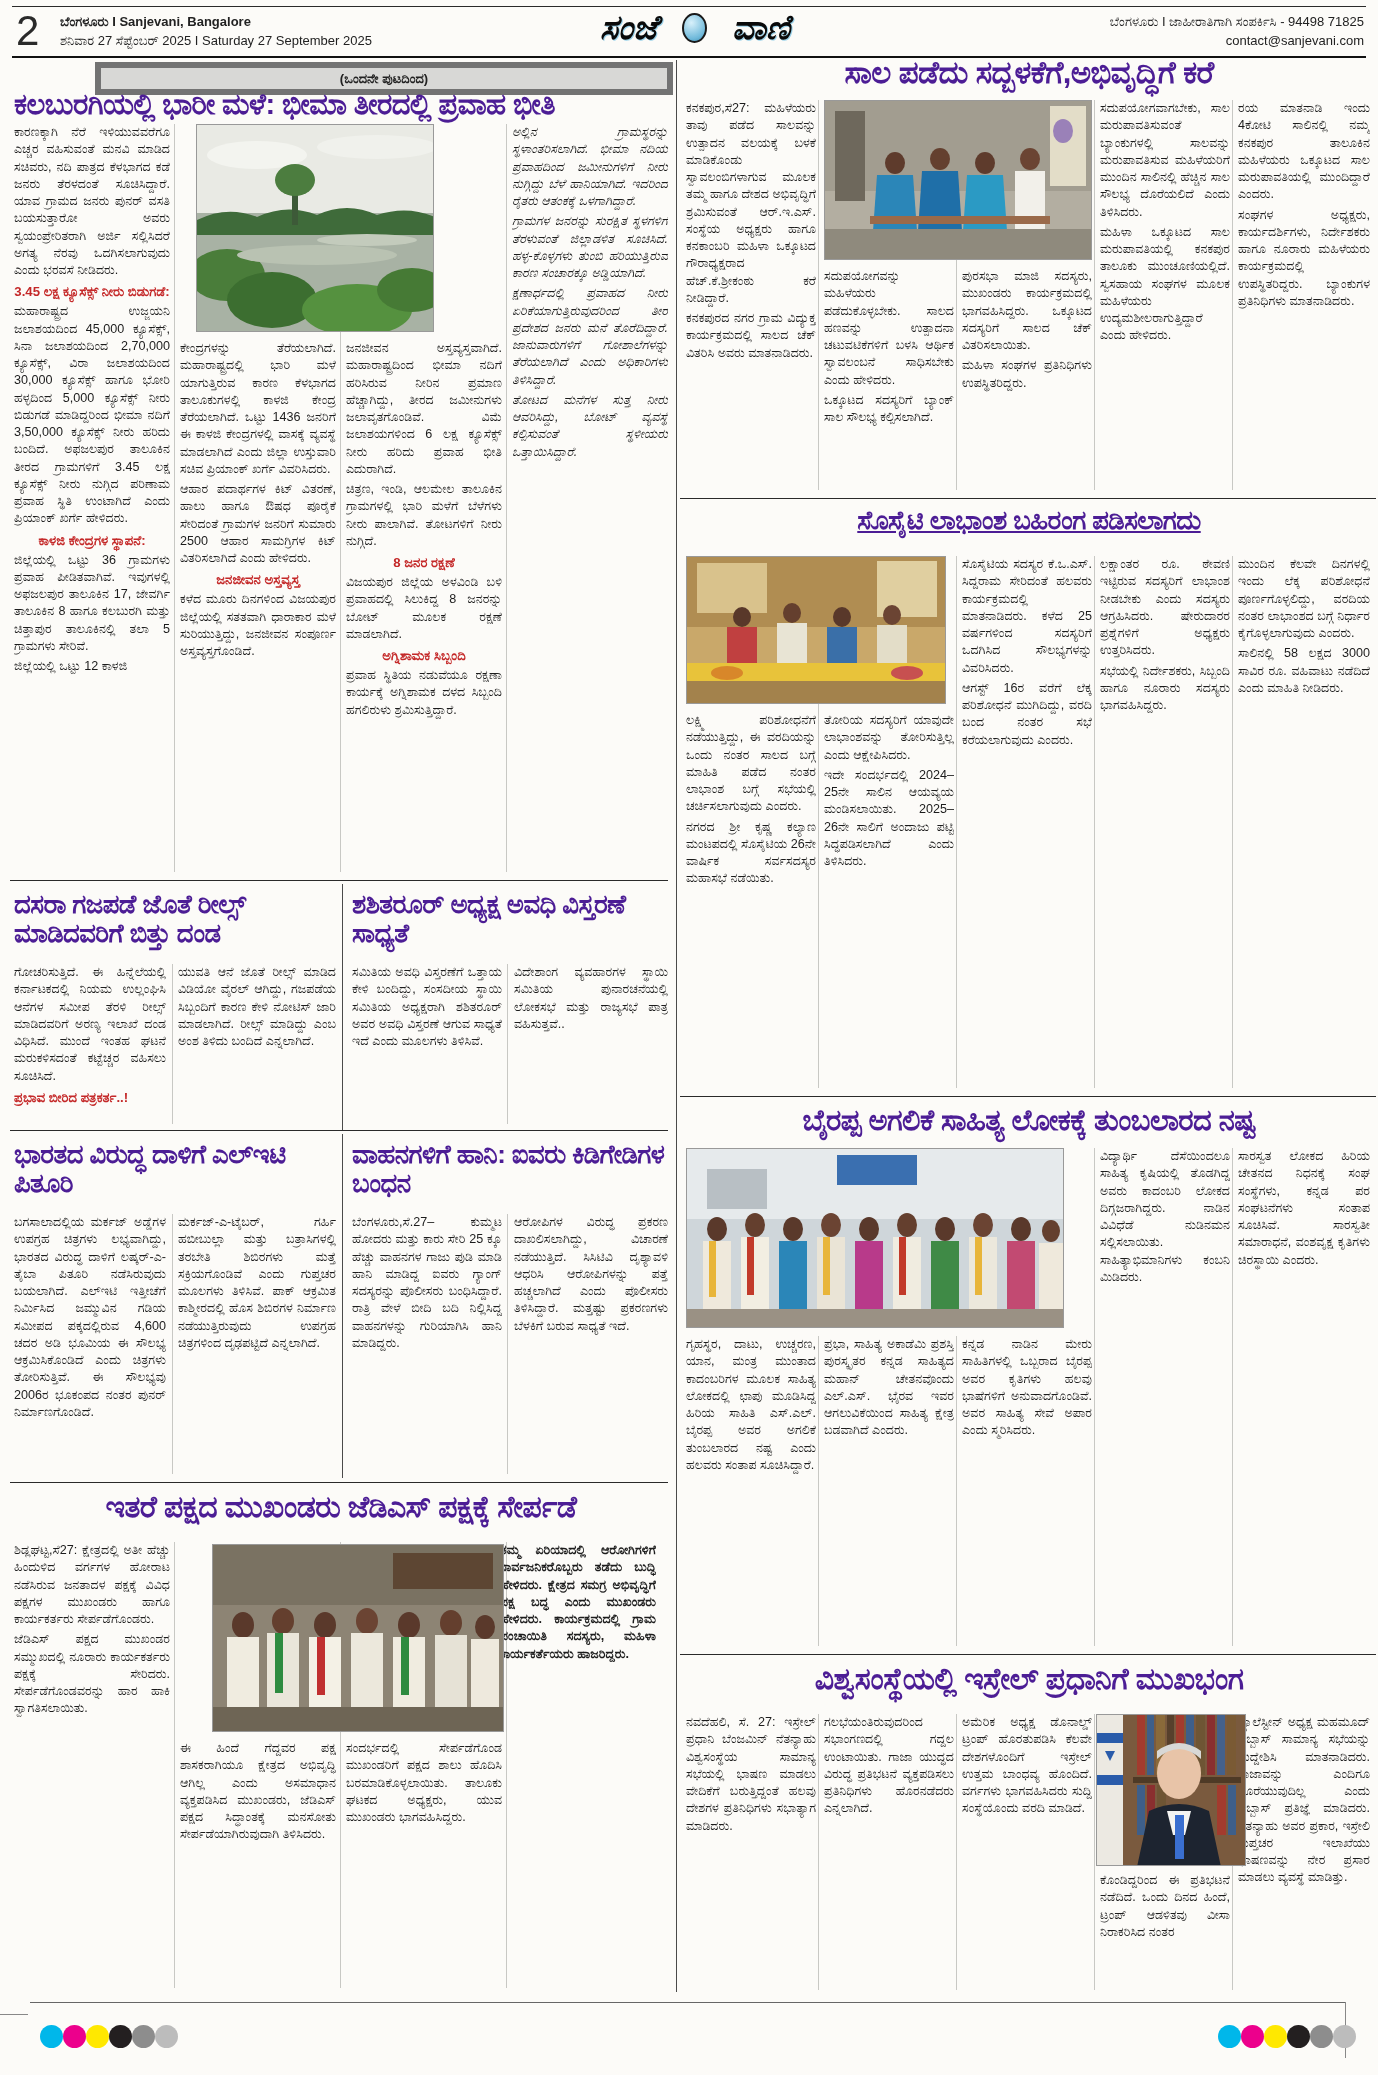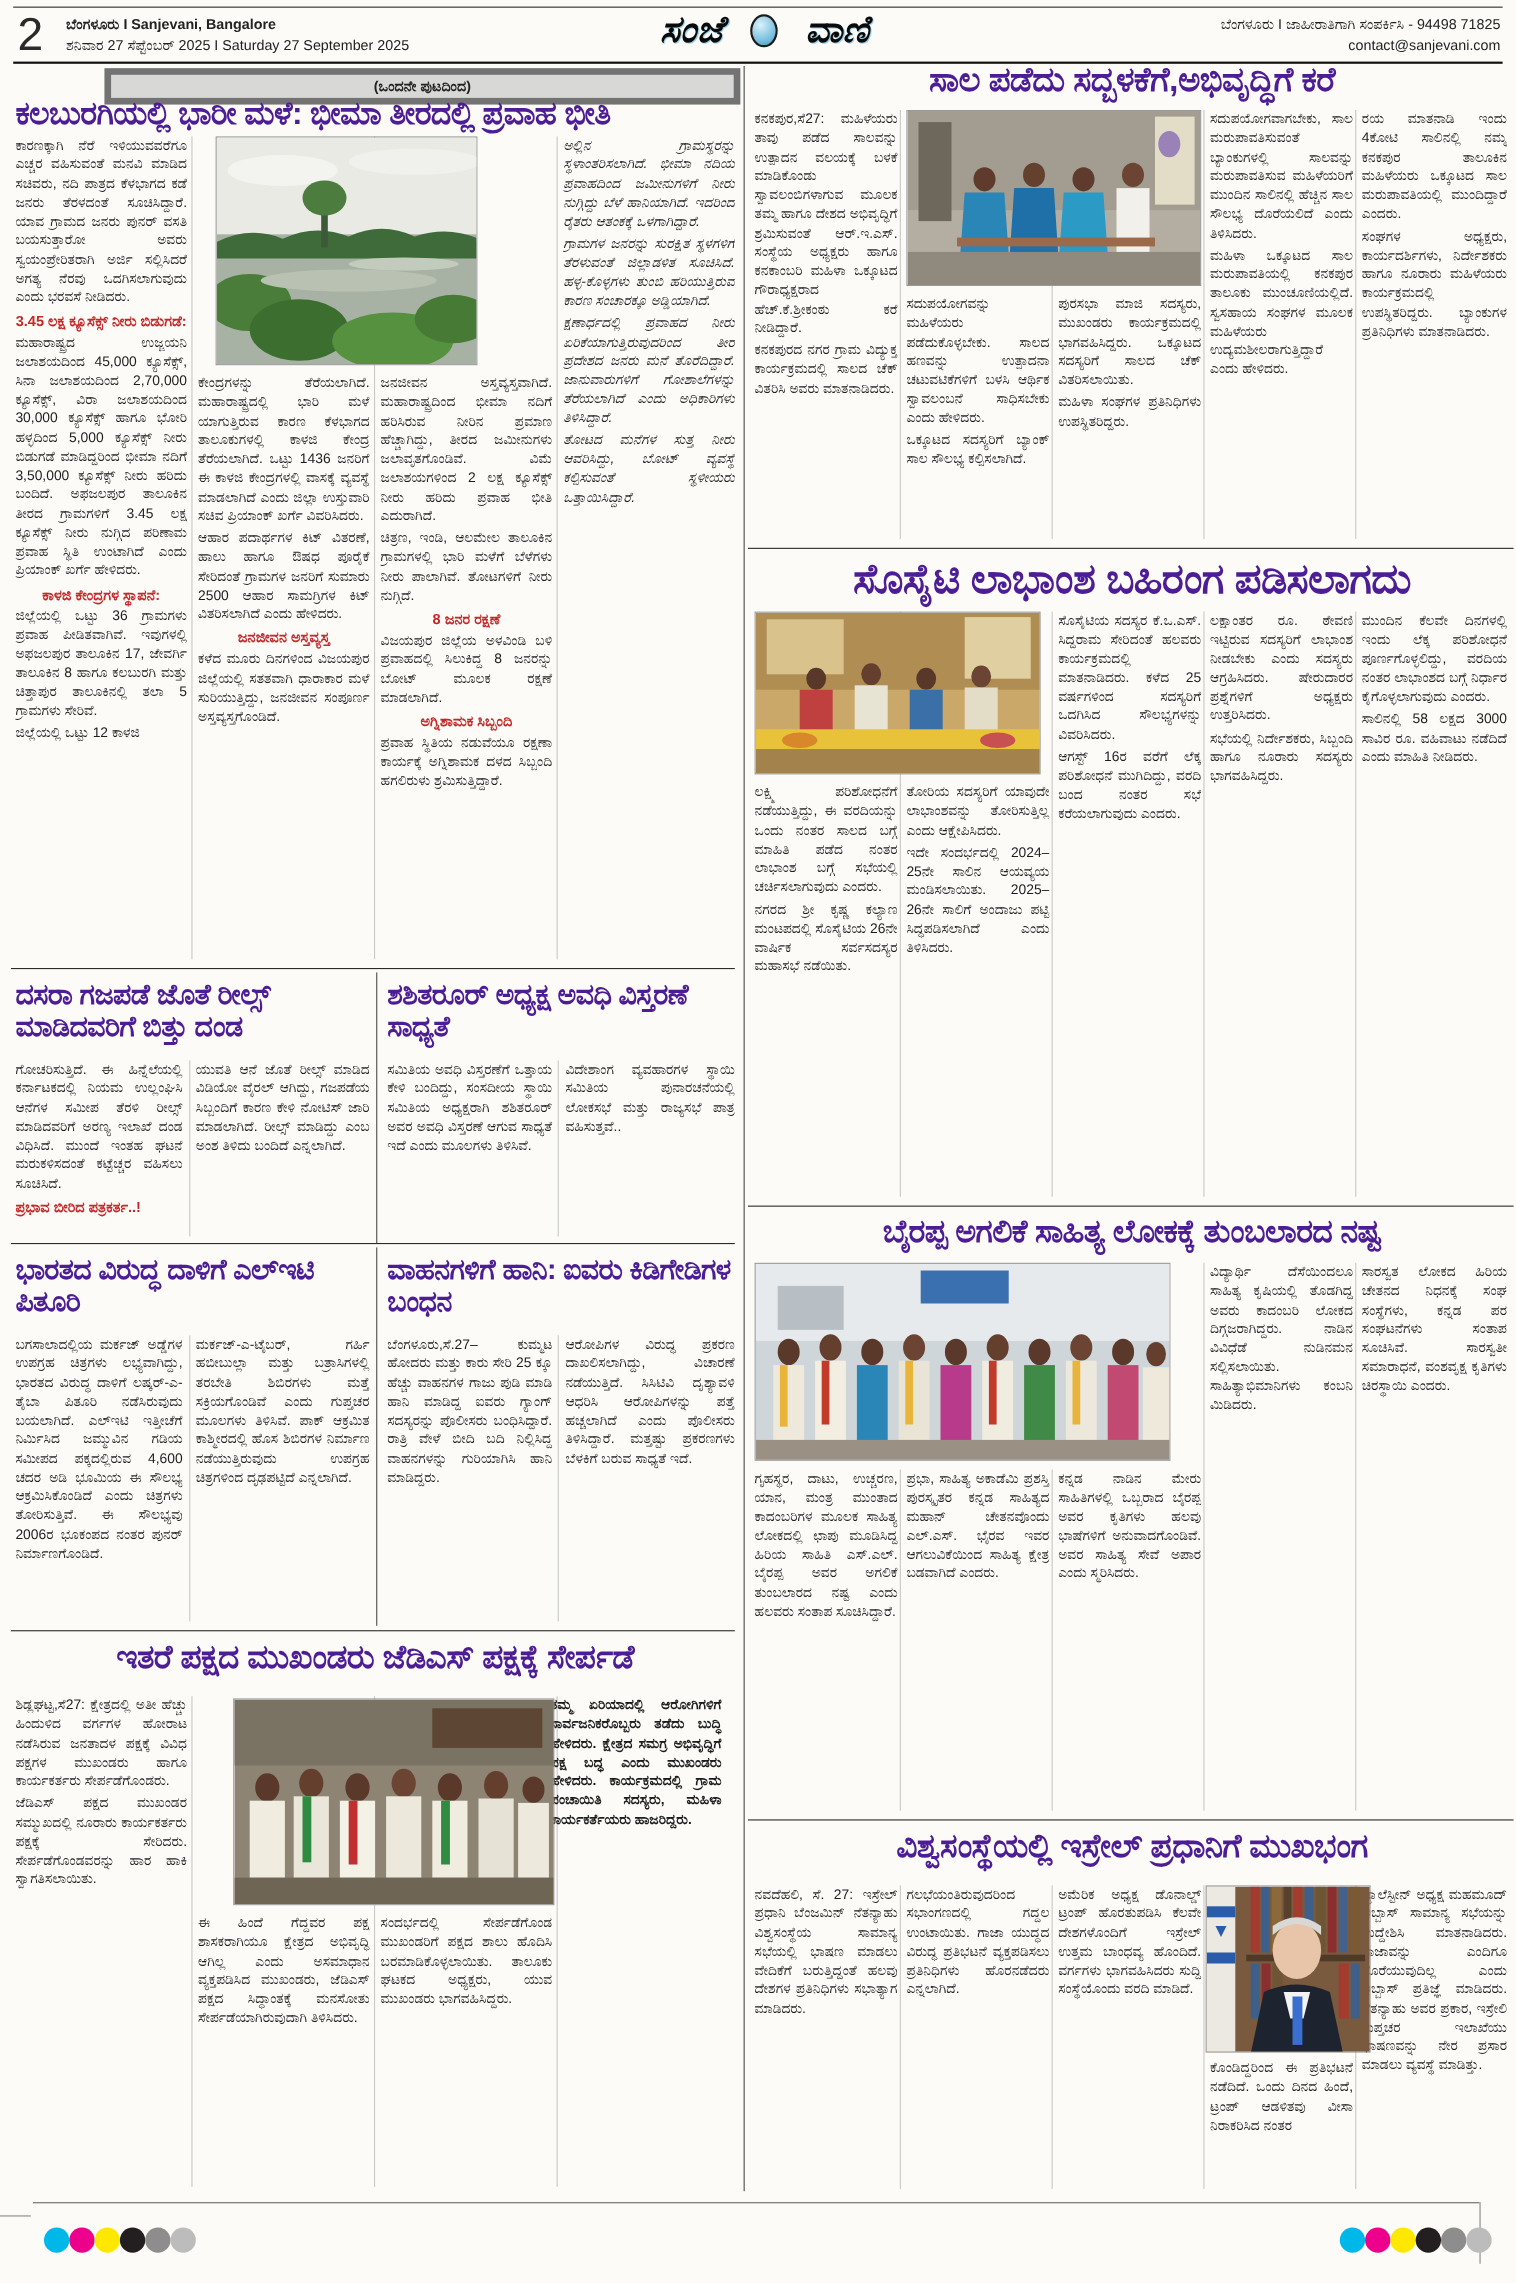--- a/index.html
+++ b/index.html
@@ -63,21 +63,21 @@
     <p class="bodyp">ಜಿಲ್ಲೆಯಲ್ಲಿ ಒಟ್ಟು 36 ಗ್ರಾಮಗಳು ಪ್ರವಾಹ ಪೀಡಿತವಾಗಿವೆ. ಇವುಗಳಲ್ಲಿ ಅಫಜಲಪುರ ತಾಲೂಕಿನ 17, ಜೇವರ್ಗಿ ತಾಲೂಕಿನ 8 ಹಾಗೂ ಕಲಬುರಗಿ ಮತ್ತು ಚಿತ್ತಾಪುರ ತಾಲೂಕಿನಲ್ಲಿ ತಲಾ 5 ಗ್ರಾಮಗಳು ಸೇರಿವೆ.</p>
     <p class="bodyp">ಜಿಲ್ಲೆಯಲ್ಲಿ ಒಟ್ಟು 12 ಕಾಳಜಿ</p>
   </div>
 <div class="col" style="left:180px;top:340px;width:156px;height:536px;">
     <p class="bodyp">ಕೇಂದ್ರಗಳನ್ನು ತೆರೆಯಲಾಗಿದೆ. ಮಹಾರಾಷ್ಟ್ರದಲ್ಲಿ ಭಾರಿ ಮಳೆ ಯಾಗುತ್ತಿರುವ ಕಾರಣ ಕೆಳಭಾಗದ ತಾಲೂಕುಗಳಲ್ಲಿ ಕಾಳಜಿ ಕೇಂದ್ರ ತೆರೆಯಲಾಗಿದೆ. ಒಟ್ಟು 1436 ಜನರಿಗೆ ಈ ಕಾಳಜಿ ಕೇಂದ್ರಗಳಲ್ಲಿ ವಾಸಕ್ಕೆ ವ್ಯವಸ್ಥೆ ಮಾಡಲಾಗಿದೆ ಎಂದು ಜಿಲ್ಲಾ ಉಸ್ತುವಾರಿ ಸಚಿವ ಪ್ರಿಯಾಂಕ್ ಖರ್ಗೆ ವಿವರಿಸಿದರು.</p>
     <p class="bodyp">ಆಹಾರ ಪದಾರ್ಥಗಳ ಕಿಟ್ ವಿತರಣೆ, ಹಾಲು ಹಾಗೂ ಔಷಧ ಪೂರೈಕೆ ಸೇರಿದಂತೆ ಗ್ರಾಮಗಳ ಜನರಿಗೆ ಸುಮಾರು 2500 ಆಹಾರ ಸಾಮಗ್ರಿಗಳ ಕಿಟ್ ವಿತರಿಸಲಾಗಿದೆ ಎಂದು ಹೇಳಿದರು.</p>
     <p class="subhead centered">ಜನಜೀವನ ಅಸ್ತವ್ಯಸ್ತ</p>
     <p class="bodyp">ಕಳೆದ ಮೂರು ದಿನಗಳಿಂದ ವಿಜಯಪುರ ಜಿಲ್ಲೆಯಲ್ಲಿ ಸತತವಾಗಿ ಧಾರಾಕಾರ ಮಳೆ ಸುರಿಯುತ್ತಿದ್ದು, ಜನಜೀವನ ಸಂಪೂರ್ಣ ಅಸ್ತವ್ಯಸ್ತಗೊಂಡಿದೆ.</p>
   </div>
 <div class="col" style="left:346px;top:340px;width:156px;height:536px;">
-    <p class="bodyp">ಜನಜೀವನ ಅಸ್ತವ್ಯಸ್ತವಾಗಿದೆ. ಮಹಾರಾಷ್ಟ್ರದಿಂದ ಭೀಮಾ ನದಿಗೆ ಹರಿಸಿರುವ ನೀರಿನ ಪ್ರಮಾಣ ಹೆಚ್ಚಾಗಿದ್ದು, ತೀರದ ಜಮೀನುಗಳು ಜಲಾವೃತಗೊಂಡಿವೆ. ವಿಮೆ ಜಲಾಶಯಗಳಿಂದ 2 ಲಕ್ಷ ಕ್ಯೂಸೆಕ್ಸ್ ನೀರು ಹರಿದು ಪ್ರವಾಹ ಭೀತಿ ಎದುರಾಗಿದೆ.</p>
+    <p class="bodyp">ಜನಜೀವನ ಅಸ್ತವ್ಯಸ್ತವಾಗಿದೆ. ಮಹಾರಾಷ್ಟ್ರದಿಂದ ಭೀಮಾ ನದಿಗೆ ಹರಿಸಿರುವ ನೀರಿನ ಪ್ರಮಾಣ ಹೆಚ್ಚಾಗಿದ್ದು, ತೀರದ ಜಮೀನುಗಳು ಜಲಾವೃತಗೊಂಡಿವೆ. ವಿಮೆ ಜಲಾಶಯಗಳಿಂದ 6 ಲಕ್ಷ ಕ್ಯೂಸೆಕ್ಸ್ ನೀರು ಹರಿದು ಪ್ರವಾಹ ಭೀತಿ ಎದುರಾಗಿದೆ.</p>
     <p class="bodyp">ಚಿತ್ರಣ, ಇಂಡಿ, ಆಲಮೇಲ ತಾಲೂಕಿನ ಗ್ರಾಮಗಳಲ್ಲಿ ಭಾರಿ ಮಳೆಗೆ ಬೆಳೆಗಳು ನೀರು ಪಾಲಾಗಿವೆ. ತೋಟಗಳಿಗೆ ನೀರು ನುಗ್ಗಿದೆ.</p>
     <p class="subhead centered">8 ಜನರ ರಕ್ಷಣೆ</p>
     <p class="bodyp">ವಿಜಯಪುರ ಜಿಲ್ಲೆಯ ಅಳವಿಂಡಿ ಬಳಿ ಪ್ರವಾಹದಲ್ಲಿ ಸಿಲುಕಿದ್ದ 8 ಜನರನ್ನು ಬೋಟ್ ಮೂಲಕ ರಕ್ಷಣೆ ಮಾಡಲಾಗಿದೆ.</p>
     <p class="subhead centered">ಅಗ್ನಿಶಾಮಕ ಸಿಬ್ಬಂದಿ</p>
     <p class="bodyp">ಪ್ರವಾಹ ಸ್ಥಿತಿಯ ನಡುವೆಯೂ ರಕ್ಷಣಾ ಕಾರ್ಯಕ್ಕೆ ಅಗ್ನಿಶಾಮಕ ದಳದ ಸಿಬ್ಬಂದಿ ಹಗಲಿರುಳು ಶ್ರಮಿಸುತ್ತಿದ್ದಾರೆ.</p>
   </div>
 <div class="col" style="left:512px;top:124px;width:156px;height:752px;font-style:italic;">
     <p class="bodyp">ಅಲ್ಲಿನ ಗ್ರಾಮಸ್ಥರನ್ನು ಸ್ಥಳಾಂತರಿಸಲಾಗಿದೆ. ಭೀಮಾ ನದಿಯ ಪ್ರವಾಹದಿಂದ ಜಮೀನುಗಳಿಗೆ ನೀರು ನುಗ್ಗಿದ್ದು ಬೆಳೆ ಹಾನಿಯಾಗಿದೆ. ಇದರಿಂದ ರೈತರು ಆತಂಕಕ್ಕೆ ಒಳಗಾಗಿದ್ದಾರೆ.</p>
     <p class="bodyp">ಗ್ರಾಮಗಳ ಜನರನ್ನು ಸುರಕ್ಷಿತ ಸ್ಥಳಗಳಿಗೆ ತೆರಳುವಂತೆ ಜಿಲ್ಲಾಡಳಿತ ಸೂಚಿಸಿದೆ. ಹಳ್ಳ-ಕೊಳ್ಳಗಳು ತುಂಬಿ ಹರಿಯುತ್ತಿರುವ ಕಾರಣ ಸಂಚಾರಕ್ಕೂ ಅಡ್ಡಿಯಾಗಿದೆ.</p>
     <p class="bodyp">ಕ್ಷಣಾರ್ಧದಲ್ಲಿ ಪ್ರವಾಹದ ನೀರು ಏರಿಕೆಯಾಗುತ್ತಿರುವುದರಿಂದ ತೀರ ಪ್ರದೇಶದ ಜನರು ಮನೆ ತೊರೆದಿದ್ದಾರೆ. ಜಾನುವಾರುಗಳಿಗೆ ಗೋಶಾಲೆಗಳನ್ನು ತೆರೆಯಲಾಗಿದೆ ಎಂದು ಅಧಿಕಾರಿಗಳು ತಿಳಿಸಿದ್ದಾರೆ.</p>
@@ -227,21 +227,21 @@
         <path d="M142 74 L178 74 L182 130 L138 130 Z" fill="#2b9ac4"></path>
       <ellipse cx="205" cy="58" rx="10" ry="11" fill="#6b4433"></ellipse>
         <rect x="190" y="70" width="30" height="60" fill="#f2f0ea"></rect>
     </g>
     <rect y="128" width="268" height="32" fill="#8f8a7d"></rect>
     <rect x="45" y="115" width="180" height="8" fill="#9a6a4a"></rect>
   </svg>
 </div>
 
 <div class="hr" style="left:680px;top:498px;width:696px;"></div>
-<div class="abs headline hl-c" style="left:684px;top:506px;width:690px;font-size:38px;">ಸೊಸೈಟಿ ಲಾಭಾಂಶ ಬಹಿರಂಗ ಪಡಿಸಲಾಗದು</div>
+<div class="abs headline hl-c" style="left:684px;top:506px;width:690px;font-size:26px;text-decoration:underline;">ಸೊಸೈಟಿ ಲಾಭಾಂಶ ಬಹಿರಂಗ ಪಡಿಸಲಾಗದು</div>
 <div class="crule" style="left:818px;top:556px;height:532px;"></div>
 <div class="crule" style="left:956px;top:556px;height:532px;"></div>
 <div class="crule" style="left:1094px;top:556px;height:532px;"></div>
 <div class="crule" style="left:1232px;top:556px;height:532px;"></div>
 <div class="col" style="left:686px;top:712px;width:130px;height:378px;">
     <p class="bodyp">ಲಕ್ಷ್ಮಿ ಪರಿಶೋಧನೆಗೆ ನಡೆಯುತ್ತಿದ್ದು, ಈ ವರದಿಯನ್ನು ಒಂದು ನಂತರ ಸಾಲದ ಬಗ್ಗೆ ಮಾಹಿತಿ ಪಡೆದ ನಂತರ ಲಾಭಾಂಶ ಬಗ್ಗೆ ಸಭೆಯಲ್ಲಿ ಚರ್ಚಿಸಲಾಗುವುದು ಎಂದರು.</p>
     <p class="bodyp">ನಗರದ ಶ್ರೀ ಕೃಷ್ಣ ಕಲ್ಯಾಣ ಮಂಟಪದಲ್ಲಿ ಸೊಸೈಟಿಯ 26ನೇ ವಾರ್ಷಿಕ ಸರ್ವಸದಸ್ಯರ ಮಹಾಸಭೆ ನಡೆಯಿತು.</p>
   </div>
 <div class="col" style="left:824px;top:712px;width:130px;height:378px;">
     <p class="bodyp">ತೋರಿಯ ಸದಸ್ಯರಿಗೆ ಯಾವುದೇ ಲಾಭಾಂಶವನ್ನು ತೋರಿಸುತ್ತಿಲ್ಲ ಎಂದು ಆಕ್ಷೇಪಿಸಿದರು.</p>

